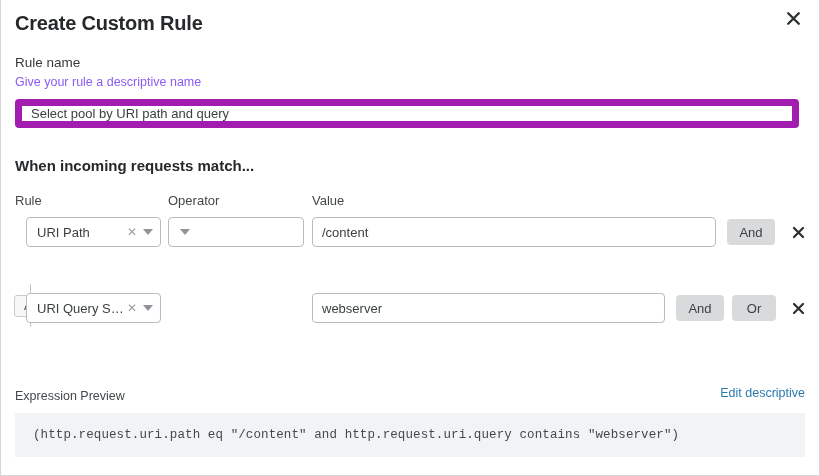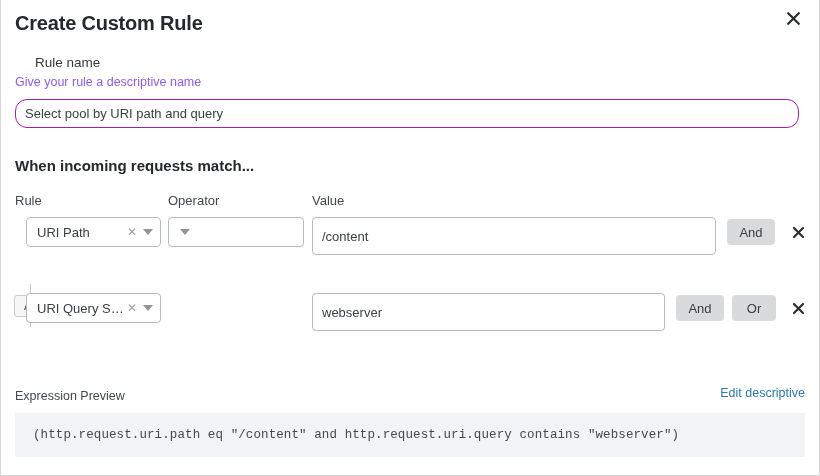--- a/index.html
+++ b/index.html
@@ -55,40 +55,39 @@
     padding: 0;
   }
   .close-btn svg { display: block; }
 
   
   .section-rulename { margin-top: 10px; }
   .field-label {
     font-size: 13.5px;
     color: #36393b;
     line-height: 18px;
-    margin-left: 20px;
   }
   .field-help {
     font-size: 12.5px;
     color: #8b5cf6;
     line-height: 17px;
     margin-top: 2px;
   }
   .text-input {
     display: block;
     width: 784px;
     height: 29px;
     margin-top: 8px;
     padding: 0 9px;
     font-family: "Liberation Sans", sans-serif;
     font-size: 13px;
     color: #3b4043;
     background: #ffffff;
-    border: 1px solid #a21caf;
-    border-radius: 12px;
+    border: 7px solid #a21caf;
+    border-radius: 4px;
     outline: none;
   }
   .text-input::placeholder { color: #9aa0a5; }
 
   
   .section-heading {
     margin-top: 28px;
     font-size: 15px;
     font-weight: bold;
     color: #26292b;
@@ -151,21 +150,21 @@
     border-top: 6px solid #8e9499;
     margin-left: 1px;
   }
 
   .sb-field    { left: 11px;   width: 135px; }
   .sb-operator { left: 153px; width: 136px; }
 
   .val-input {
     position: absolute;
     left: 297px;
-    height: 38px;
+    height: 30px;
     padding: 0 9px;
     font-family: "Liberation Sans", sans-serif;
     font-size: 13px;
     color: #3b4043;
     background: #ffffff;
     border: 1px solid #b7bcbf;
     border-radius: 4px;
     outline: none;
   }
   .val-r1 { width: 404px; }

